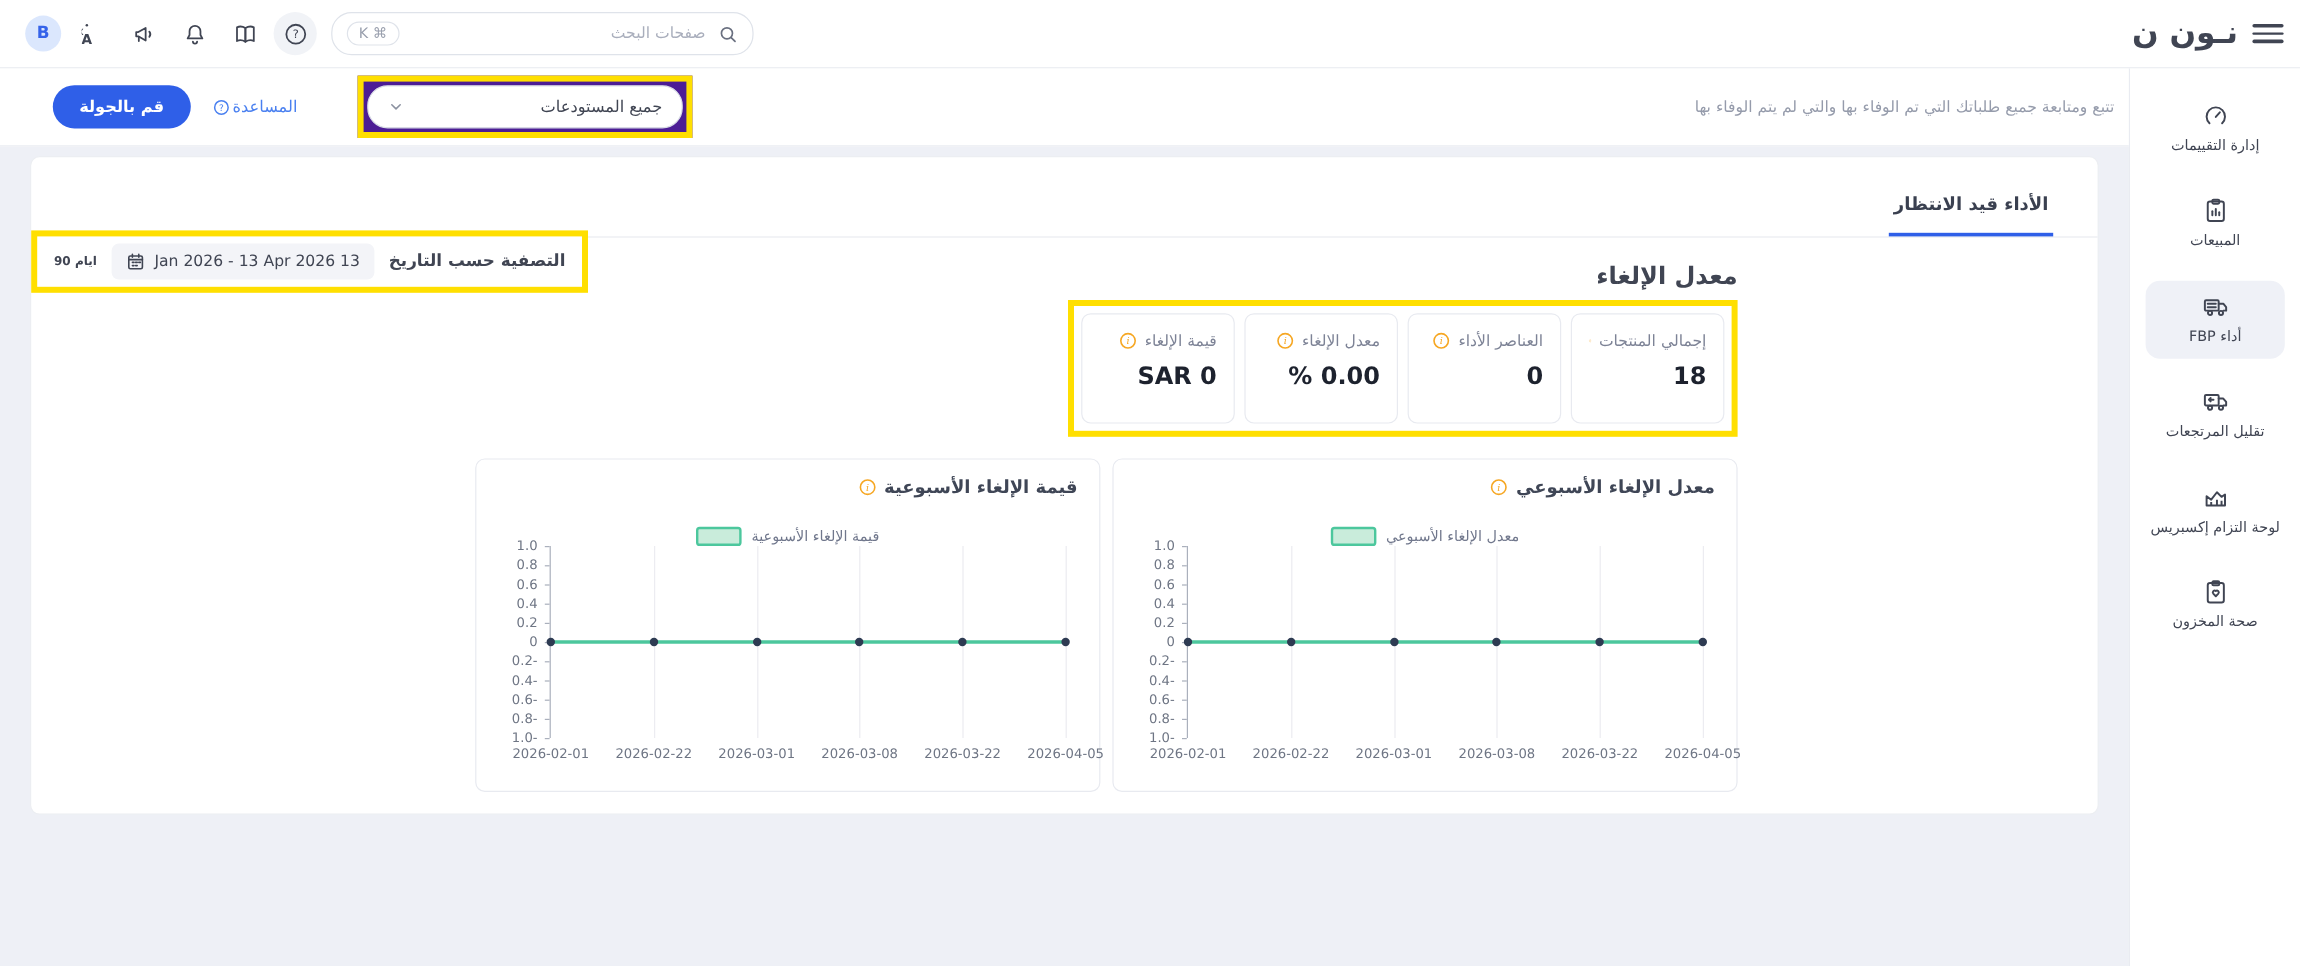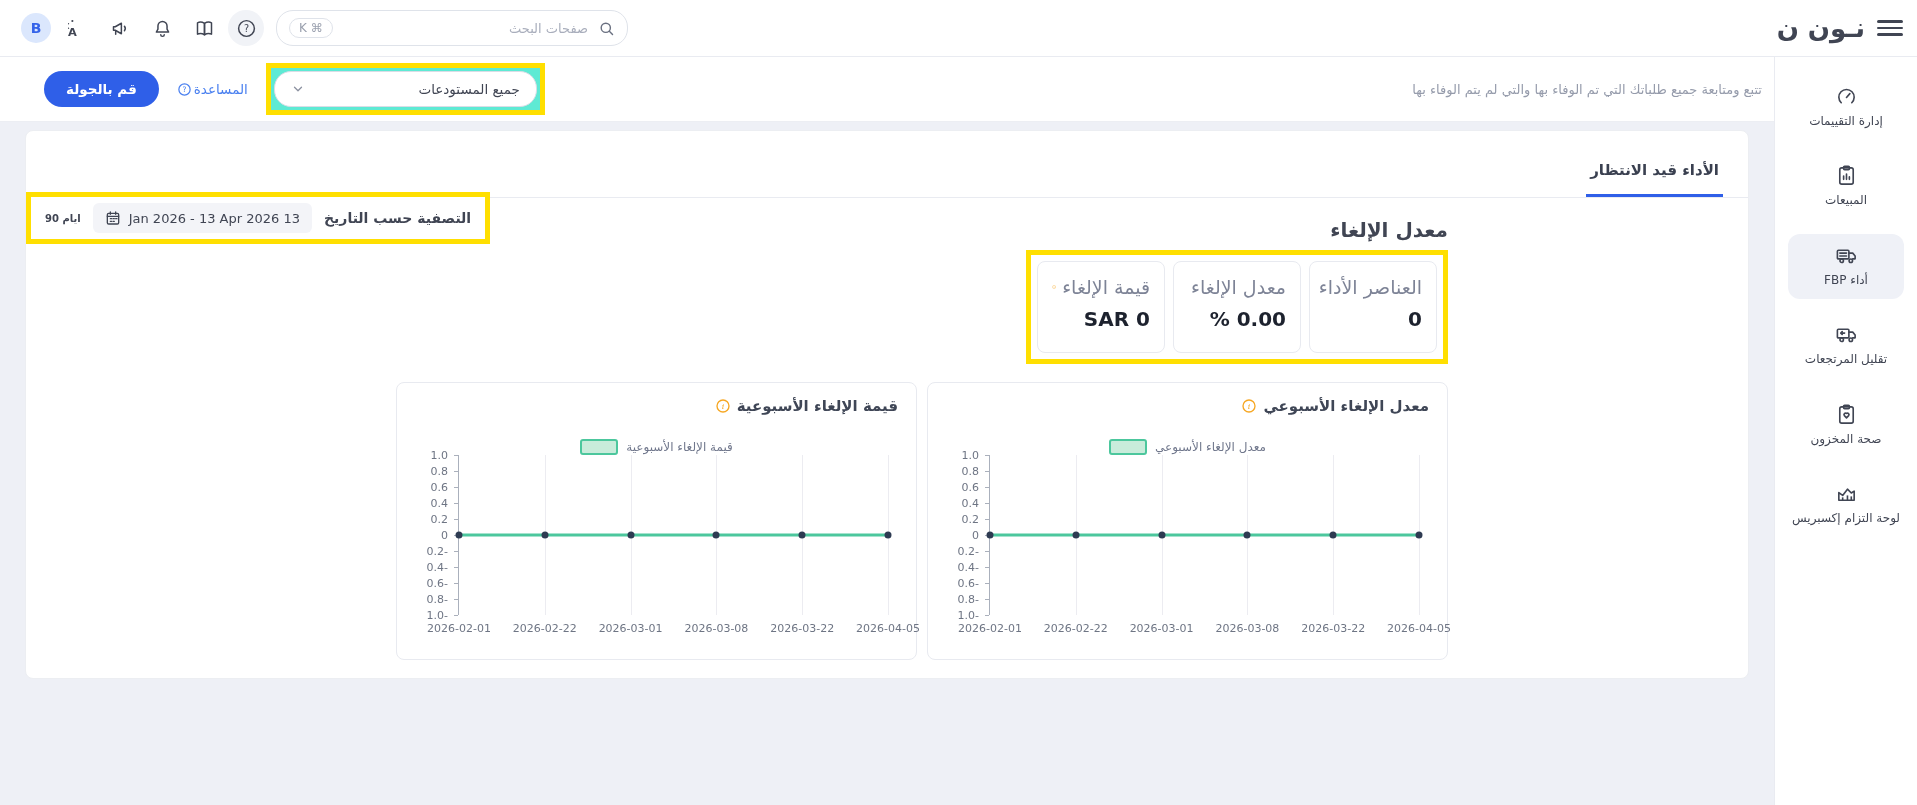--- a/index.html
+++ b/index.html
@@ -28,43 +28,43 @@
   .sitem .slabel{font-size:12px;line-height:1.45;color:#404553;}
   .main{flex:1;display:flex;flex-direction:column;min-width:0;background:#eef0f6;}
 
   
   .pagehead{height:64px;background:#fff;border-bottom:1px solid #eceef3;display:flex;align-items:center;padding:0 12px 0 28px;gap:18px;flex:0 0 auto;}
   .titlegrp{display:flex;align-items:baseline;gap:14px;min-width:0;}
   .ptitle{font-size:19px;font-weight:bold;color:#404553;white-space:nowrap;}
   .psub{font-size:13px;color:#959bab;white-space:nowrap;}
   .hspacer{flex:1;}
   .hl{border:5px solid #ffdf00;}
-  .ddwrap{padding:3px;background:#5eead4;}
+  .ddwrap{padding:3px;background:#4c1d95;margin-left:32px;}
   .dropdown{width:229px;height:34px;border:1px solid #d9dde6;border-radius:17px;display:flex;align-items:center;justify-content:space-between;padding:0 16px;font-size:13.5px;color:#404553;cursor:pointer;background:#fff;}
   .helplink{display:flex;align-items:center;gap:2px;color:#4a80f0;font-size:13.5px;cursor:pointer;white-space:nowrap;}
   .tourbtn{background:#2f5fe8;color:#fff;border:0;border-radius:19px;padding:10px 22px;font-size:13.5px;font-weight:bold;font-family:inherit;cursor:pointer;margin-left:16px;white-space:nowrap;}
 
   
   .content{flex:1;padding:8px 25px 0;min-height:0;}
   .panel{background:#fff;border:1px solid #eceef2;border-radius:8px;}
-  .tabrow{display:flex;align-items:flex-end;padding:0 25px;border-bottom:1px solid #e9ebf1;height:66px;}
+  .tabrow{display:flex;align-items:flex-end;padding:0 37px;border-bottom:1px solid #e9ebf1;height:66px;}
   .tab{font-size:15px;font-weight:600;color:#3a4050;padding:0 4px 15px;border-bottom:3px solid #2f5fe8;cursor:pointer;}
 
   .section{position:relative;padding:16px 300px 0 0;}
   .secheading{font-size:20px;font-weight:bold;color:#404553;margin:4px 0 0;}
   .datefilter{position:absolute;left:0;top:-6px;display:flex;align-items:center;gap:12px;padding:6px 14px;background:#fff;}
   .dflabel{font-size:14px;font-weight:bold;color:#404553;white-space:nowrap;}
   .datepill{display:flex;align-items:center;gap:8px;background:#f3f4f8;border-radius:6px;padding:7px 12px;font-size:13px;color:#404553;cursor:pointer;white-space:nowrap;}
   .dfdays{font-size:10px;font-weight:bold;color:#404553;white-space:nowrap;}
 
   .statsrow{display:flex;justify-content:flex-start;padding:8px 300px 0 0;}
   .statsbox{display:flex;gap:8px;padding:6px;background:#fff;}
   .scard{width:128px;height:92px;background:#fff;border:1px solid #e8eaf0;border-radius:8px;padding:14px 14px 0;box-sizing:border-box;}
   .slabrow{display:flex;align-items:center;gap:6px;}
-  .slab{font-size:19px;color:#7d8396;white-space:nowrap;}
+  .slab{font-size:13px;color:#7d8396;white-space:nowrap;}
   .sval{font-size:20px;font-weight:bold;color:#1d222e;text-align:right;margin-top:9px;direction:ltr;}
 
   .chartsrow{display:flex;gap:10px;padding:18px 300px 18px 0;}
   .chartcard{width:521px;box-sizing:border-box;background:#fff;border:1px solid #e8eaf0;border-radius:8px;padding:14px 18px 12px;}
   .c-head{display:flex;align-items:center;gap:6px;}
   .c-title{font-size:15px;font-weight:600;color:#3f4656;}
   .c-legend{display:flex;align-items:center;justify-content:center;gap:8px;margin-top:24px;}
   .c-legend-label{font-size:12px;color:#70778c;}
   .swatch{width:34px;height:12px;border:2px solid #4cc79d;background:#c9ecdb;border-radius:3px;}
   .c-body{position:relative;height:192px;direction:ltr;}
@@ -176,35 +176,35 @@
         <svg class="ic" width="23" height="23" viewBox="0 0 24 24" fill="none" stroke="#404553" stroke-width="1.7" stroke-linecap="round" stroke-linejoin="round">
             <rect x="2.5" y="6.5" width="12" height="9" rx="1"></rect>
             <path d="M14.5 9.5h4l2.5 3v3h-2.5"></path>
             <circle cx="7" cy="17.5" r="1.8"></circle>
             <circle cx="16.5" cy="17.5" r="1.8"></circle>
             <path d="M6 10.5h4m-4 0l1.5-1.5M6 10.5L7.5 12"></path>
           </svg>
         <div class="slabel">تقليل المرتجعات</div>
       </div>
       <div class="sitem">
-        <svg class="ic" width="23" height="23" viewBox="0 0 24 24" fill="none" stroke="#404553" stroke-width="1.7" stroke-linecap="round" stroke-linejoin="round">
-            <rect x="5" y="4" width="14" height="17" rx="2"></rect>
-            <rect x="9" y="2.5" width="6" height="3.5" rx="1"></rect>
-            <path d="M12 15.5l-2.2-2.3a1.6 1.6 0 0 1 2.2-2.3 1.6 1.6 0 0 1 2.2 2.3z"></path>
-          </svg>
-        <div class="slabel">صحة المخزون</div>
-      </div>
-      <div class="sitem">
         <svg class="ic" width="23" height="23" viewBox="0 0 24 24" fill="none" stroke="#404553" stroke-width="1.7" stroke-linejoin="round">
             <path d="M4 19v-8l4 3 5-6.5 4 4 3-2V19z"></path>
             <line x1="8" y1="19" x2="8" y2="16"></line>
             <line x1="13" y1="19" x2="13" y2="14"></line>
             <line x1="17" y1="19" x2="17" y2="15"></line>
           </svg>
         <div class="slabel">لوحة التزام إكسبريس</div>
+      </div>
+      <div class="sitem">
+        <svg class="ic" width="23" height="23" viewBox="0 0 24 24" fill="none" stroke="#404553" stroke-width="1.7" stroke-linecap="round" stroke-linejoin="round">
+            <rect x="5" y="4" width="14" height="17" rx="2"></rect>
+            <rect x="9" y="2.5" width="6" height="3.5" rx="1"></rect>
+            <path d="M12 15.5l-2.2-2.3a1.6 1.6 0 0 1 2.2-2.3 1.6 1.6 0 0 1 2.2 2.3z"></path>
+          </svg>
+        <div class="slabel">صحة المخزون</div>
       </div>
     </div>
 
     <div class="main">
 
       <div class="pagehead">
         <div class="titlegrp">
           <div class="psub">تتبع ومتابعة جميع طلباتك التي تم الوفاء بها والتي لم يتم الوفاء بها</div>
         </div>
         <div class="hspacer"></div>
@@ -250,20 +250,30 @@
                     <line x1="8" y1="17" x2="10" y2="17"></line>
                     <line x1="12" y1="17" x2="14" y2="17"></line>
                   </svg>
               </span>
               <span class="dfdays" dir="ltr">90 ايام</span>
             </div>
           </div>
 
           <div class="statsrow">
             <div class="hl statsbox">
+              <div class="scard">
+                <div class="slabrow">
+                    <span class="slab">إجمالي المنتجات</span>
+                  <svg class="ic" width="16" height="16" viewBox="0 0 24 24" fill="none" stroke="#f6a723" stroke-width="2">
+                      <circle cx="12" cy="12" r="9"></circle>
+                      <text x="12" y="16.5" text-anchor="middle" font-size="12" fill="#f6a723" stroke="none" font-family="DejaVu Serif" font-style="italic">i</text>
+                    </svg>
+                </div>
+                <div class="sval">18</div>
+              </div>
               <div class="scard">
                 <div class="slabrow">
                     <span class="slab">العناصر الأداء</span>
                   <svg class="ic" width="16" height="16" viewBox="0 0 24 24" fill="none" stroke="#f6a723" stroke-width="2">
                       <circle cx="12" cy="12" r="9"></circle>
                       <text x="12" y="16.5" text-anchor="middle" font-size="12" fill="#f6a723" stroke="none" font-family="DejaVu Serif" font-style="italic">i</text>
                     </svg>
                 </div>
                 <div class="sval">0</div>
               </div>

